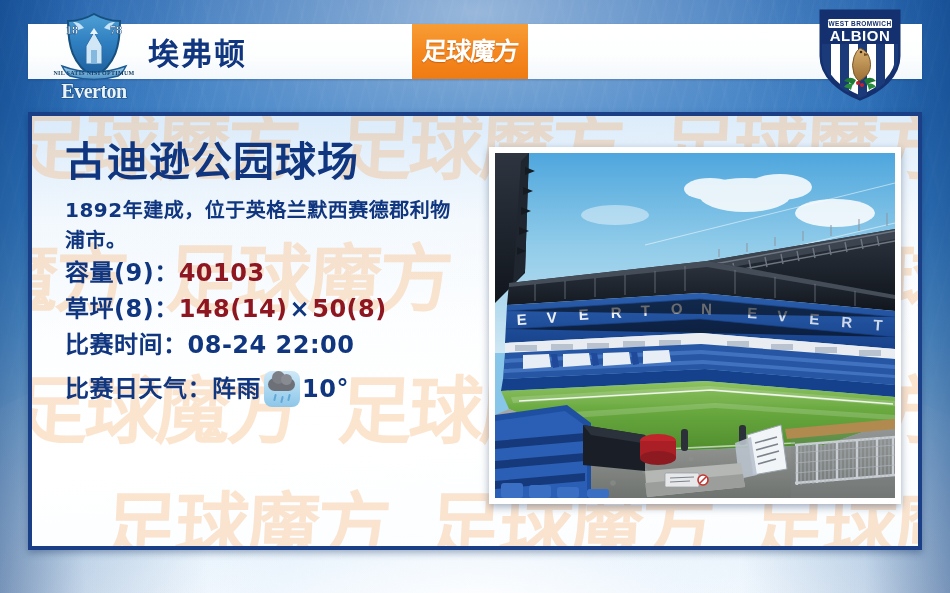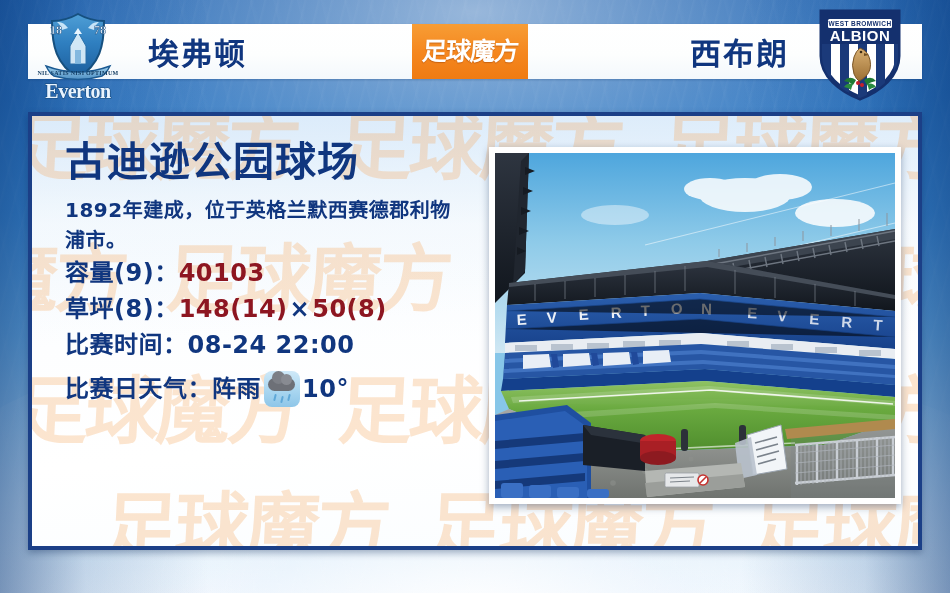--- a/index.html
+++ b/index.html
@@ -110,21 +110,21 @@
   .team-name.home { left: 148px; }
   .team-name.away { left: 690px; }
 
   
   .crest {
     position: absolute;
     top: 6px;
     width: 96px;
     height: 96px;
   }
-  .crest.home { left: 30px; }
+  .crest.home { left: 46px; }
   .crest.away { left: 812px; }
 
   
   .card {
     position: absolute;
     left: 28px; top: 112px;
     width: 894px;
     height: 438px;
     border: 4px solid #1b3f87;
     box-sizing: border-box;
@@ -317,21 +317,20 @@
       </svg>
       <span class="sr-only">Everton</span>
     </div>
 
     <div class="team-name home">埃弗顿</div>
 
     <div class="center-logo">
       <span class="center-logo-text">足球魔方</span>
     </div>
 
-    <div class="team-name away">西布朗</div>
 
     <div class="crest away">
       <svg viewBox="0 0 96 96" xmlns="http://www.w3.org/2000/svg">
         <defs>
           <clipPath id="wbaClip">
             <path d="M48 6 L86 6 L86 50 C86 70 68 84 48 92 C28 84 10 70 10 50 L10 6 Z"></path>
           </clipPath>
           <linearGradient id="wbaBird" x1="0" y1="0" x2="0" y2="1">
             <stop offset="0%" stop-color="#d9b072"></stop>
             <stop offset="100%" stop-color="#9c6f34"></stop>

